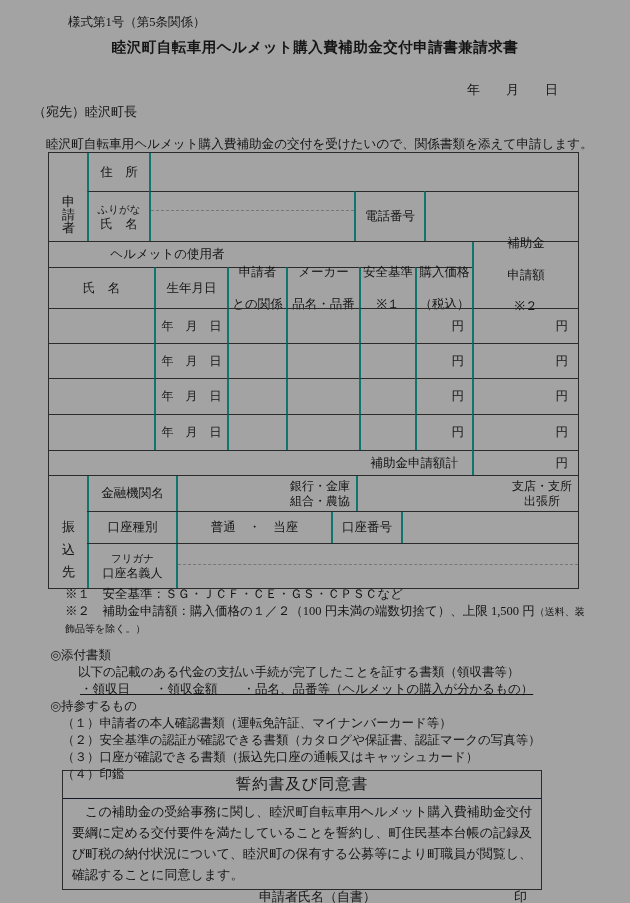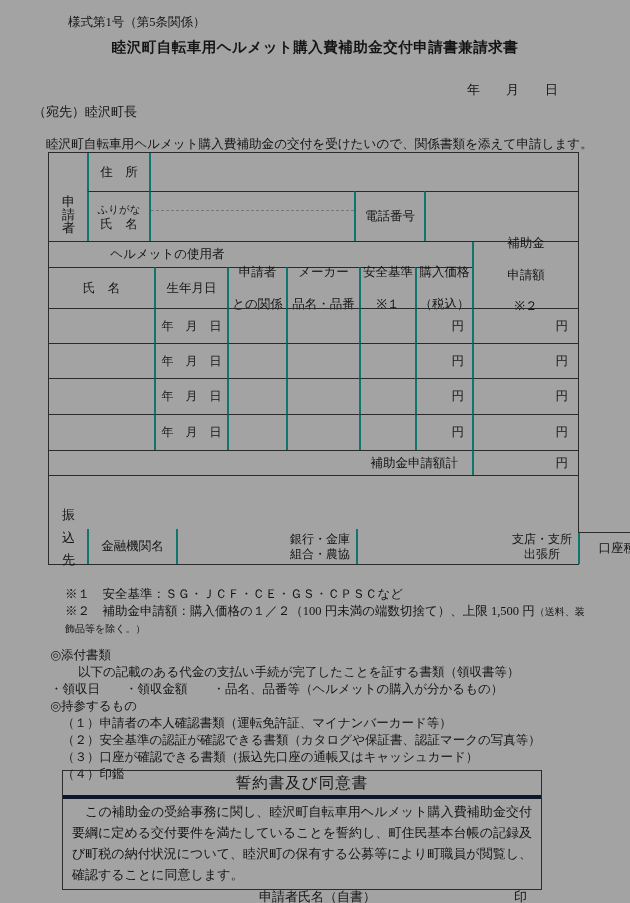--- a/index.html
+++ b/index.html
@@ -33,40 +33,40 @@
   .sec-b{display:grid;border-top:1px solid #2b2b2b;
     grid-template-columns:105px 73px 59px 73px 56px 57px 106px;
     grid-template-rows:25px 41px 35px 35px 36px 36px 25px;text-align:center;}
   .hdr-lines{flex-direction:column;line-height:14.5px;gap:17px;}
   .date-ph{font-size:12px;}
   .yen{justify-content:flex-end;padding-right:8px;}
   .yen2{justify-content:flex-end;padding-right:10px;}
   .total-label{justify-content:flex-end;padding-right:14px;}
 
   .sec-c{display:grid;border-top:1px solid #2b2b2b;grid-template-columns:38px 491px;}
-  .bank-rows{display:flex;flex-direction:row;align-items:flex-end;}
+  .bank-rows{display:flex;flex-direction:column;}
   .bank-row{display:flex;}
   .bank-row > .cell{height:100%;}
   .br1{height:35px;}
   .br2{height:32px;border-top:1px solid #2b2b2b;}
   .br3{height:45px;border-top:1px solid #2b2b2b;position:relative;}
   .type-lines{margin-left:auto;padding-right:6px;text-align:center;font-size:12px;line-height:15px;}
 
   
   .notes{left:50px;top:586px;width:535px;font-size:12.5px;line-height:17px;}
   .notes .indent1{margin-left:15px;}
   .notes .indent2{margin-left:28px;}
-  .notes .indent3{}
+  .notes .indent3{margin-left:30px;text-decoration:underline;}
   .notes .indent4{margin-left:12px;}
   .notes .spacer{height:10px;}
   .small-note{font-size:10px;}
 
   
   .pledge{left:62px;top:770px;width:478px;height:118px;border:1px solid #2b2b2b;}
-  .pledge-title{height:28px;border-bottom:4px solid #0f172a;display:flex;align-items:center;justify-content:center;font-size:15.5px;letter-spacing:1px;}
+  .pledge-title{height:28px;border-bottom:1px solid #0f172a;display:flex;align-items:center;justify-content:center;font-size:15.5px;letter-spacing:1px;}
   .pledge-body{padding:2px 9px 0 9px;font-size:13px;line-height:21px;text-align:justify;}
   .sig-row{margin-top:3px;margin-left:196px;width:268px;border-bottom:1px solid #333;display:flex;justify-content:space-between;font-size:13px;padding-bottom:1px;}
 </style>
 </head>
 <body>
 
 <div class="page">
 
   <div class="abs form-number">様式第1号（第5条関係）</div>
   <div class="abs doc-title">睦沢町自転車用ヘルメット購入費補助金交付申請書兼請求書</div>

